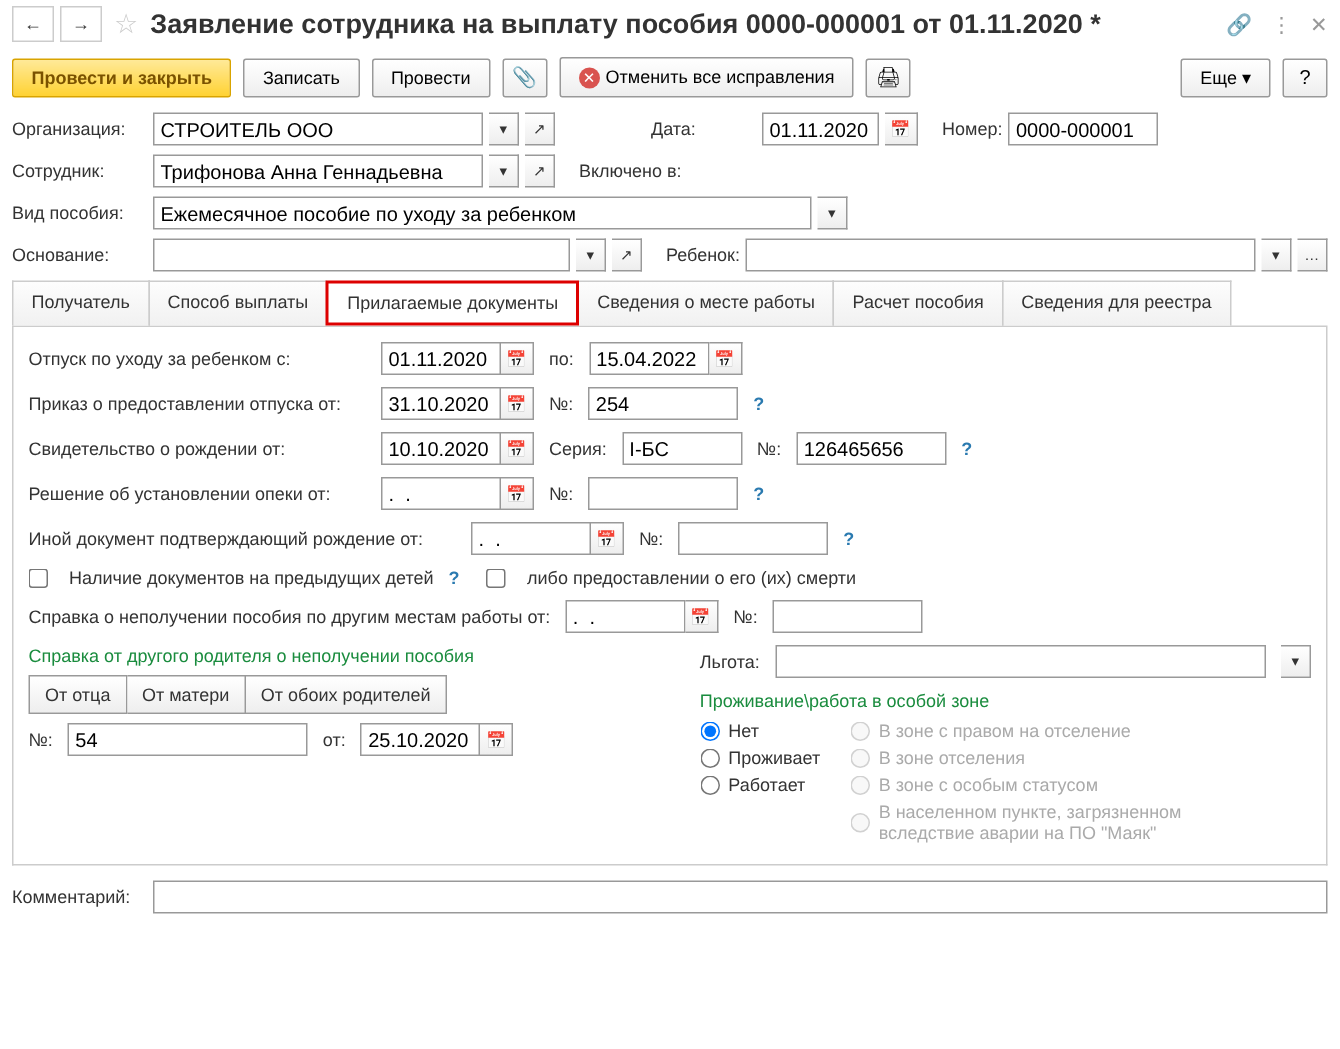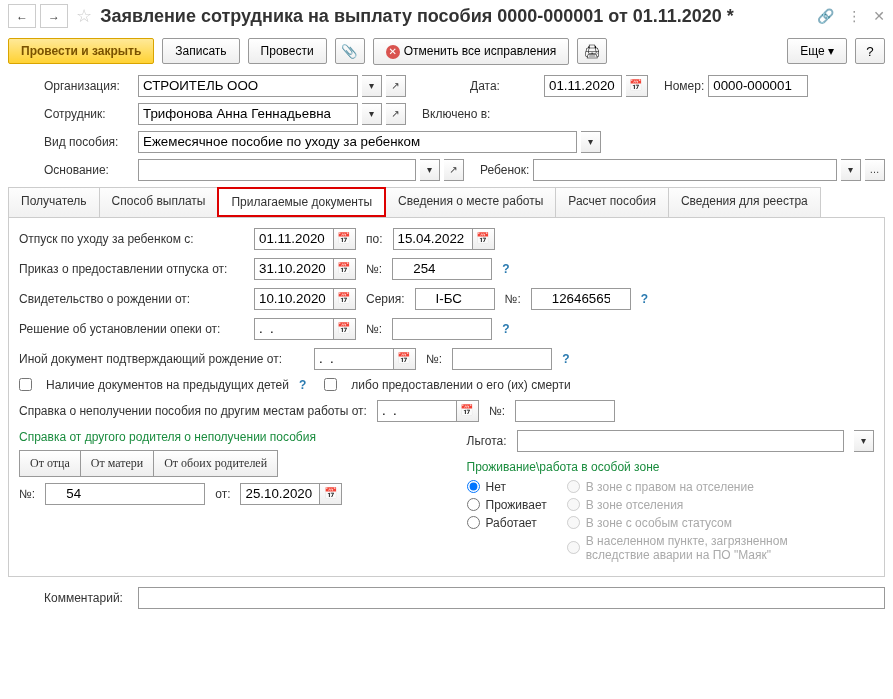--- a/index.html
+++ b/index.html
@@ -9,38 +9,38 @@
 .star-icon { color: #ccc; font-size: 18px; margin: 0 4px; }
 .title-text { font-size: 18px; font-weight: bold; flex: 1; }
 .title-ic { color: #999; font-size: 14px; margin-left: 8px; cursor: pointer; }
 .toolbar { display: flex; align-items: center; padding: 6px 8px; gap: 8px; }
 .btn { border: 1px solid #999; background: linear-gradient(#fff,#eee); padding: 5px 12px; cursor: pointer; border-radius: 2px; font-size: 12px; }
 .btn-primary { background: linear-gradient(#ffe998,#ffd233); border: 1px solid #d9a400; color: #7a5200; font-weight: bold; }
 .btn-icon { border: 1px solid #999; background: linear-gradient(#fff,#eee); width: 30px; height: 26px; display: flex; align-items: center; justify-content: center; cursor: pointer; border-radius: 2px; }
 .cancel-icon { width: 14px; height: 14px; border-radius: 50%; background: #d9534f; color: #fff; display: inline-flex; align-items: center; justify-content: center; font-size: 10px; margin-right: 4px; }
 .form { padding: 4px 8px; }
 .row { display: flex; align-items: center; margin-bottom: 6px; gap: 4px; }
-.lbl { min-width: 90px; margin-left: 36px; }
+.lbl { min-width: 90px; }
 .lbl-w { min-width: 70px; }
 .input { border: 1px solid #999; padding: 3px 4px; height: 22px; background: #fff; }
 .input-btn { border: 1px solid #999; border-left: none; width: 20px; height: 22px; background: linear-gradient(#fff,#eee); display: flex; align-items: center; justify-content: center; cursor: pointer; font-size: 10px; }
 .tabs { display: flex; border-bottom: 1px solid #ccc; margin: 6px 0 0 0; }
 .tab { border: 1px solid #ccc; border-bottom: none; padding: 6px 12px; background: linear-gradient(#fdfdfd,#f1f1f1); cursor: pointer; margin-right: -1px; }
 .tab.active { background: #fff; border: 2px solid #d00; position: relative; z-index: 2; }
 .tab-content { border: 1px solid #ccc; border-top: none; padding: 10px; }
 .fr { display: flex; align-items: center; margin-bottom: 8px; gap: 10px; }
 .fl { min-width: 225px; }
 .date-field { display: flex; }
 .date-input { border: 1px solid #999; width: 80px; height: 22px; padding: 3px 4px; }
 .cal-btn { border: 1px solid #999; border-left: none; width: 22px; height: 22px; background: linear-gradient(#fff,#eee); display: flex; align-items: center; justify-content: center; cursor: pointer; }
-.txt-input { border: 1px solid #999; height: 22px; padding: 3px 20px; }
+.txt-input { border: 1px solid #999; height: 22px; padding: 3px 4px; }
 .qmark { color: #2a7ab0; font-weight: bold; cursor: pointer; }
 .chk { margin-right: 4px; }
 .green-link { color: #1a8c3e; }
-.btn-group { display: flex; font-family: Liberation Serif, serif; }
+.btn-group { display: flex; }
 .btn-group .gbtn { border: 1px solid #999; padding: 5px 10px; background: linear-gradient(#fff,#eee); cursor: pointer; }
 .btn-group .gbtn:not(:first-child) { border-left: none; }
 .section-title { color: #1a8c3e; margin-bottom: 6px; }
 .radio-row { display: flex; align-items: center; margin-bottom: 4px; gap: 6px; }
 .radio-disabled { color: #aaa; }
 .two-col { display: flex; gap: 40px; }
 .col { flex: 1; }
 .spacer { flex: 1; }
 .cal-ico { font-size: 11px; }
 </style>

